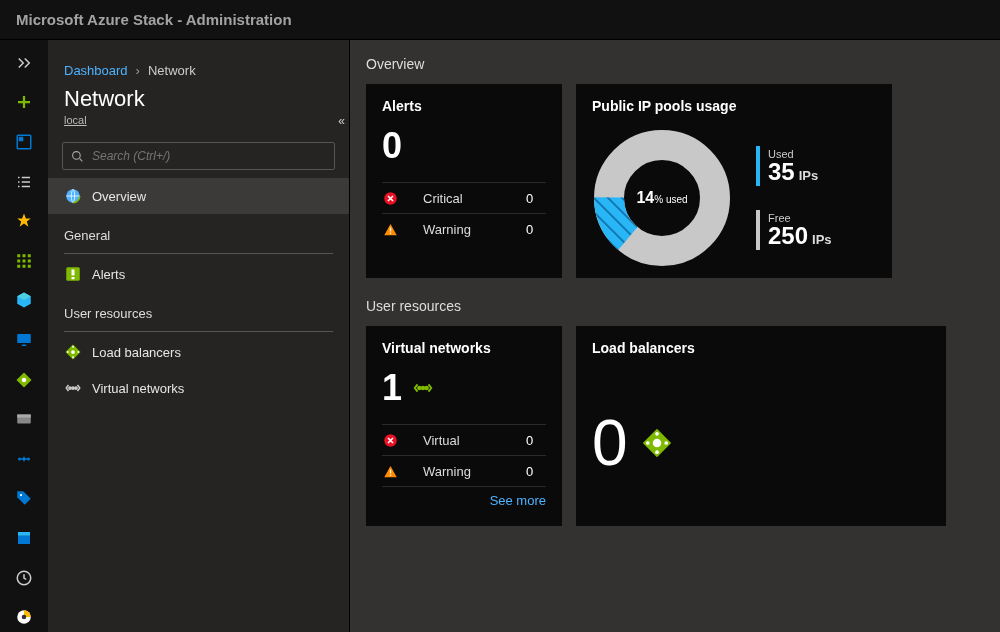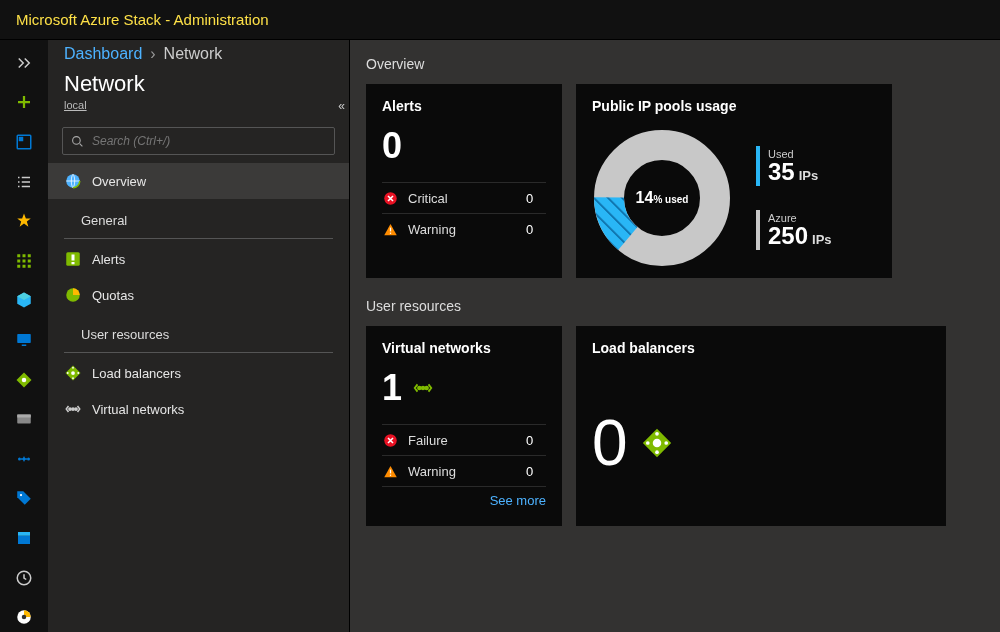--- a/index.html
+++ b/index.html
@@ -12,21 +12,21 @@
       overflow: hidden;
     }
     .topbar {
       background: #111;
       height: 40px;
       display: flex;
       align-items: center;
       padding: 0 16px;
       border-bottom: 1px solid #000;
     }
-    .topbar-title { font-size: 15px; font-weight: 400; color: #fde047; }
+    .topbar-title { font-size: 15px; font-weight: 700; color: #a3a3a3; }
     .layout { display: flex; height: calc(100% - 40px); }
 
     .rail {
       width: 48px;
       background: #111;
       display: flex;
       flex-direction: column;
       align-items: center;
       padding-top: 8px;
       gap: 10px;
@@ -43,22 +43,22 @@
       width: 302px;
       background: #252423;
       border-right: 1px solid #000;
       display: flex;
       flex-direction: column;
     }
     .breadcrumb {
       display: flex;
       align-items: flex-end;
       gap: 8px;
-      padding: 5px 16px 0 16px;
-      font-size: 16px;
+      padding: 23px 16px 0 16px;
+      font-size: 13px;
     }
     .breadcrumb a { color: #4db2ff; text-decoration: none; }
     .breadcrumb .sep { color: #999; }
     .breadcrumb .current { color: #ccc; }
 
     .panel-head { padding: 8px 16px 10px 16px; }
     .panel-title { font-size: 22px; font-weight: 400; }
     .panel-sub { font-size: 11px; color: #bbb; margin-top: 2px; text-decoration: underline; }
 
     .panel-search {
@@ -99,21 +99,20 @@
       color: #e6e6e6;
       cursor: pointer;
     }
     .nav-item.active { background: #3b3a39; }
     .nav-icon { width: 18px; height: 18px; display:flex; align-items:center; justify-content:center; }
 
     .nav-section {
       padding: 14px 16px 6px 16px;
       font-size: 13px;
       color: #ddd;
-      margin-left: 17px;
     }
     .nav-hr { border: none; border-top: 1px solid #555; margin: 4px 16px 2px 16px; }
 
     .content {
       flex: 1;
       background: #333231;
       padding: 16px;
       overflow: auto;
     }
     .section-label { font-size: 14px; color: #ddd; margin-bottom: 12px; }
@@ -132,30 +131,30 @@
     .card-title { font-size: 14px; font-weight: 600; color: #fff; margin-bottom: 14px; }
 
     .big-num { font-size: 36px; font-weight: 600; line-height: 1; margin-bottom: 18px; display:flex; align-items:center; gap:10px;}
     
     .stat-line {
       display: flex; align-items: center; gap: 10px;
       padding: 7px 0;
       border-top: 1px solid #2a2a2a;
       font-size: 13px;
     }
-    .stat-line .label { flex: 1; color: #ddd; }
+    .stat-line .label { flex: 1; color: #ddd; margin-left: 15px; }
     .stat-line .val { color: #fff; min-width: 20px; }
     .stat-icon { width: 16px; height: 16px; display:flex; align-items:center; justify-content:center; }
     .see-more { text-align: right; color: #4db2ff; font-size: 13px; padding: 6px 0 2px 0; cursor:pointer; border-top: 1px solid #2a2a2a;}
 
     .pools-body { display:flex; align-items:center; gap: 24px; }
     .donut-wrap { position: relative; width: 140px; height: 140px; }
     .donut-center { position:absolute; inset:0; display:flex; flex-direction:column; align-items:center; justify-content:center; }
     .donut-pct { font-size: 16px; font-weight:600; }
-    .donut-pct .small { font-size: 10px; font-weight:700; }
+    .donut-pct .small { font-size: 10px; font-weight:400; }
     .pool-stats { display:flex; flex-direction:column; gap: 24px; }
     .pool-stat { display:flex; align-items:center; gap: 8px; }
     .pool-bar { width: 4px; height: 40px; }
     .pool-bar.used { background: #29b6f6; }
     .pool-bar.free { background: #c8c8c8; }
     .pool-text .lbl { font-size: 11px; color: #ccc; }
     .pool-text .num { font-size: 24px; font-weight:700; line-height:1; }
     .pool-text .num .unit { font-size: 13px; margin-left: 4px; color:#ddd;}
 
     .lb-big { font-size: 64px; font-weight:400; display:flex; align-items:center; gap:12px; margin-top:auto; margin-bottom:auto;}
@@ -304,29 +303,20 @@
       <hr class="nav-hr">
       <div class="nav-item">
         <span class="nav-icon">
             <svg viewBox="0 0 24 24" width="18" height="18">
               <rect x="3" y="3" width="18" height="18" rx="2" fill="#7fba00"></rect>
               <rect x="10" y="6" width="4" height="8" fill="#fff"></rect>
               <rect x="10" y="16" width="4" height="3" fill="#fff"></rect>
             </svg>
           </span>
         <span>Alerts</span>
-      </div>
-      <div class="nav-item">
-        <span class="nav-icon">
-            <svg viewBox="0 0 24 24" width="18" height="18">
-              <circle cx="12" cy="12" r="9" fill="#7fba00"></circle>
-              <path d="M12 3a9 9 0 019 9h-9z" fill="#ffb900"></path>
-            </svg>
-          </span>
-        <span>Quotas</span>
       </div>
 
       <div class="nav-section">User resources</div>
       <hr class="nav-hr">
       <div class="nav-item">
         <span class="nav-icon">
             <svg viewBox="0 0 24 24" width="18" height="18">
               <path d="M12 2l10 10-10 10L2 12z" fill="#7fba00"></path>
               <circle cx="12" cy="12" r="2.5" fill="#fff"></circle>
               <circle cx="12" cy="5" r="1.2" fill="#fff"></circle>
@@ -405,21 +395,21 @@
             <div class="pool-stat">
               <div class="pool-bar used"></div>
               <div class="pool-text">
                 <div class="lbl">Used</div>
                 <div class="num"><span>35</span><span class="unit">IPs</span></div>
               </div>
             </div>
             <div class="pool-stat">
               <div class="pool-bar free"></div>
               <div class="pool-text">
-                <div class="lbl">Azure</div>
+                <div class="lbl">Free</div>
                 <div class="num"><span>250</span><span class="unit">IPs</span></div>
               </div>
             </div>
           </div>
         </div>
       </div>
     </div>
 
     <div class="section-label">User resources</div>
     <div class="row">
@@ -435,21 +425,21 @@
               <circle cx="16" cy="12" r="1.5" fill="#7fba00"></circle>
             </svg>
         </div>
         <div class="stat-line">
           <span class="stat-icon">
               <svg viewBox="0 0 24 24" width="15" height="15">
                 <circle cx="12" cy="12" r="10" fill="#e81123"></circle>
                 <path d="M8 8l8 8M16 8l-8 8" stroke="#fff" stroke-width="2.5"></path>
               </svg>
             </span>
-          <span class="label">Failure</span>
+          <span class="label">Virtual</span>
           <span class="val">0</span>
         </div>
         <div class="stat-line">
           <span class="stat-icon">
               <svg viewBox="0 0 24 24" width="15" height="15">
                 <path d="M12 3l10 18H2z" fill="#ff8c00"></path>
                 <rect x="11" y="9" width="2" height="6" fill="#fff"></rect>
                 <rect x="11" y="17" width="2" height="2" fill="#fff"></rect>
               </svg>
             </span>

